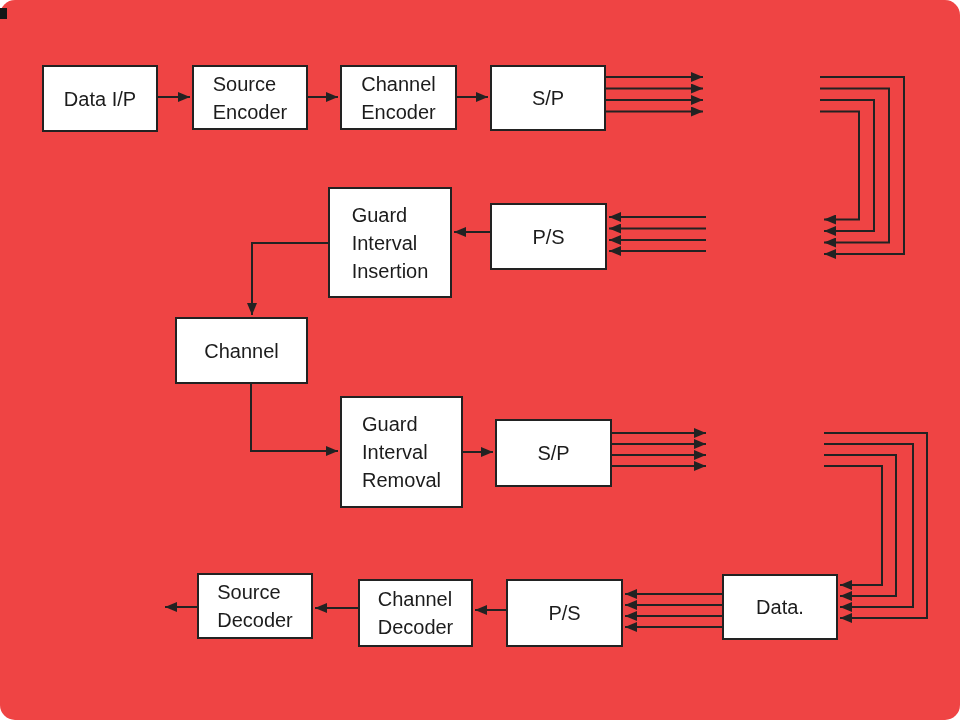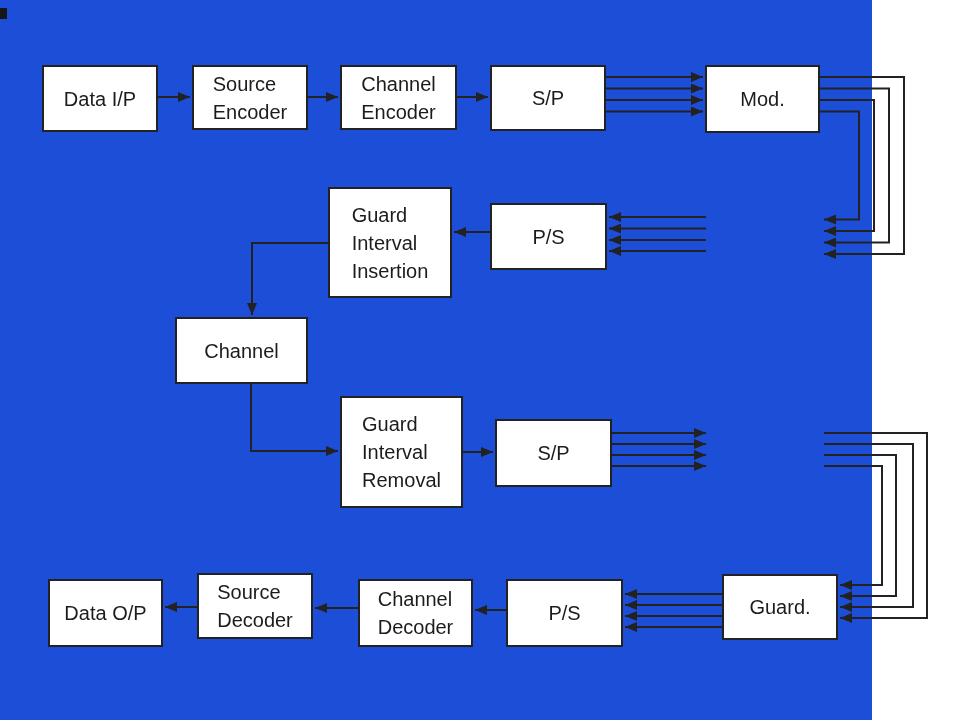--- a/index.html
+++ b/index.html
@@ -4,22 +4,23 @@
 <style>
   html, body { margin: 0; padding: 0; }
   body {
     width: 960px; height: 720px;
     background: #ffffff;
     font-family: "Liberation Sans", "DejaVu Sans", sans-serif;
     overflow: hidden;
   }
   .canvas {
     position: relative;
-    width: 872px; height: 720px;
-    background: #1d4ed8;
+    width: 960px; height: 720px;
+    background: #ef4444;
+    border-radius: 15px;
   }
   .wires {
     position: absolute;
     left: 0; top: 0;
     width: 960px; height: 720px;
   }
   .node {
     position: absolute;
     box-sizing: border-box;
     background: #ffffff;
@@ -100,35 +101,33 @@
     <path d="M358 608 H315" marker-end="url(#ah)"></path>
     <path d="M197 607 H165" marker-end="url(#ah)"></path>
   </svg>
 
   <div class="node" style="left:42px;  top:65px;  width:116px; height:67px">Data I/P</div>
   <div class="node" style="left:192px; top:65px;  width:116px; height:65px">Source
 Encoder</div>
   <div class="node" style="left:340px; top:65px;  width:117px; height:65px">Channel
 Encoder</div>
   <div class="node" style="left:490px; top:65px;  width:116px; height:66px">S/P</div>
-  <div class="node" style="left:705px; top:65px;  width:115px; height:68px">Mod.</div>
 
   <div class="node" style="left:328px; top:187px; width:124px; height:111px">Guard
 Interval
 Insertion</div>
   <div class="node" style="left:490px; top:203px; width:117px; height:67px">P/S</div>
 
   <div class="node" style="left:175px; top:317px; width:133px; height:67px">Channel</div>
 
   <div class="node" style="left:340px; top:396px; width:123px; height:112px">Guard
 Interval
 Removal</div>
   <div class="node" style="left:495px; top:419px; width:117px; height:68px">S/P</div>
 
-  <div class="node" style="left:48px;  top:579px; width:115px; height:68px">Data O/P</div>
   <div class="node" style="left:197px; top:573px; width:116px; height:66px">Source
 Decoder</div>
   <div class="node" style="left:358px; top:579px; width:115px; height:68px">Channel
 Decoder</div>
   <div class="node" style="left:506px; top:579px; width:117px; height:68px">P/S</div>
-  <div class="node" style="left:722px; top:574px; width:116px; height:66px">Guard.</div>
+  <div class="node" style="left:722px; top:574px; width:116px; height:66px">Data.</div>
 
 </div>
 
 </body></html>

